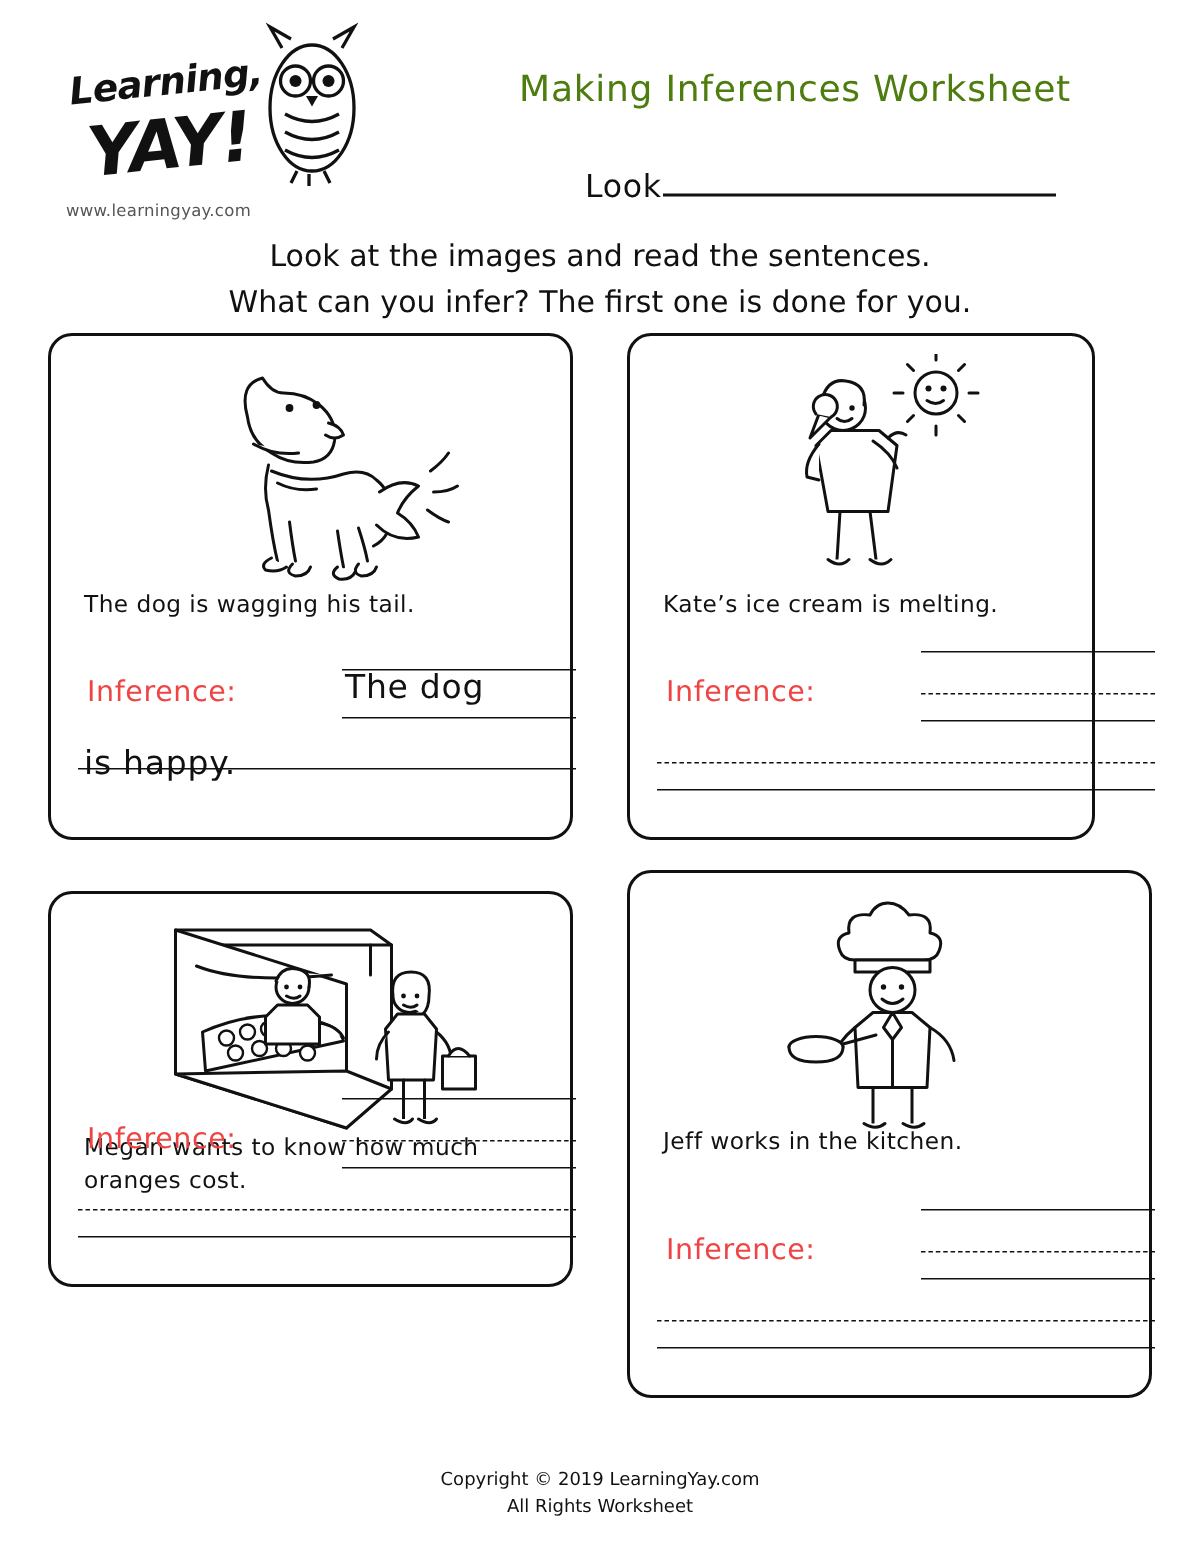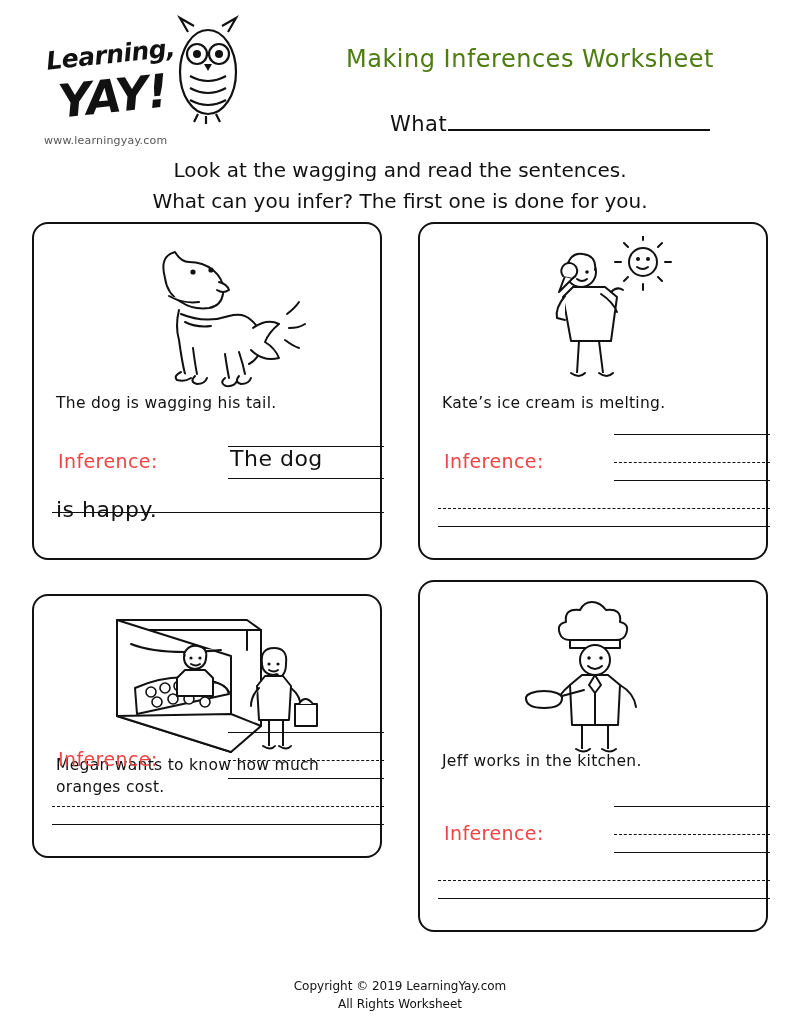--- a/index.html
+++ b/index.html
@@ -114,21 +114,21 @@
     width: 736px;
   }
   .card {
     position: absolute;
     border: 2px solid #111;
     border-radius: 16px;
     box-sizing: border-box;
     background: #fff;
   }
   .card-1 { left: 0px;   top: 0px;   width: 350px; height: 338px; padding-left: 32px; }
-  .card-2 { left: 386px; top: 0px;   width: 350px; height: 338px; }
+  .card-2 { left: 386px; top: 0px;   width: 312px; height: 338px; }
   .card-3 { left: 0px;   top: 372px; width: 350px; height: 264px; }
   .card-4 { left: 386px; top: 358px; width: 350px; height: 352px; text-decoration: underline; }
 
   .art {
     position: absolute;
     left: 0; right: 0;
     top: 8px;
     height: 168px;
     display: flex;
     align-items: center;
@@ -216,26 +216,26 @@
           <path d="M22 86 q18 10 36 0"></path>
           <path d="M30 100 l-4 8 M38 102 l0 8 M48 100 l4 8"></path>
         </g>
       </svg>
     </div>
   </div>
 
   <div class="title">Making Inferences Worksheet</div>
 
   <div class="name-row">
-    <span>What</span><span class="name-line"></span>
+    <span>Look</span><span class="name-line"></span>
   </div>
 </div>
 
 <div class="instructions">
-  <div>Look at the wagging and read the sentences.</div>
+  <div>Look at the images and read the sentences.</div>
   <div>What can you infer? The first one is done for you.</div>
 </div>
 
 <div class="grid">
 
   <div class="card card-1">
     <div class="art">
       <svg width="200" height="160" viewBox="0 0 200 160">
         <g fill="#fff" stroke="#111" stroke-width="2" stroke-linejoin="round" stroke-linecap="round">
           <path d="M58 42 q-6 -22 10 -26 q6 10 14 10 q14 0 24 8 q12 10 10 24 q-2 12 -14 14 q-16 2 -28 -6 q-14 -8 -16 -24 Z"></path>

